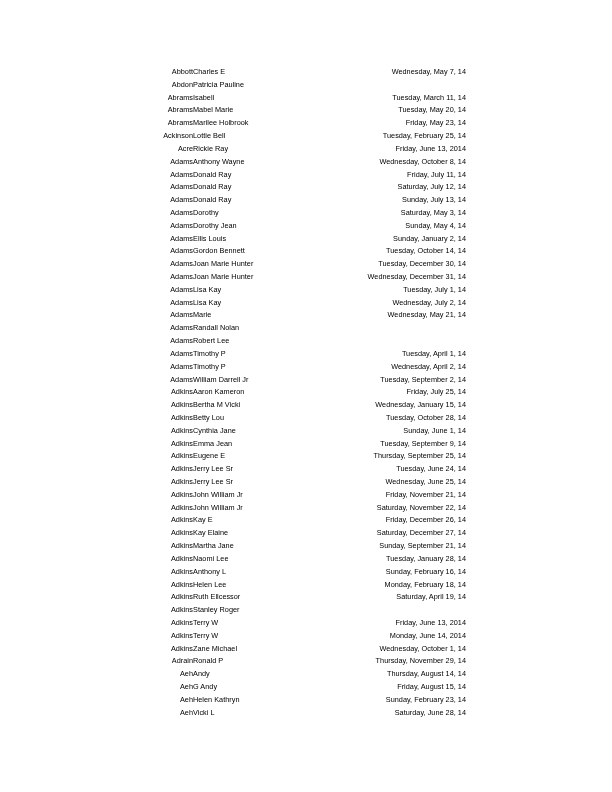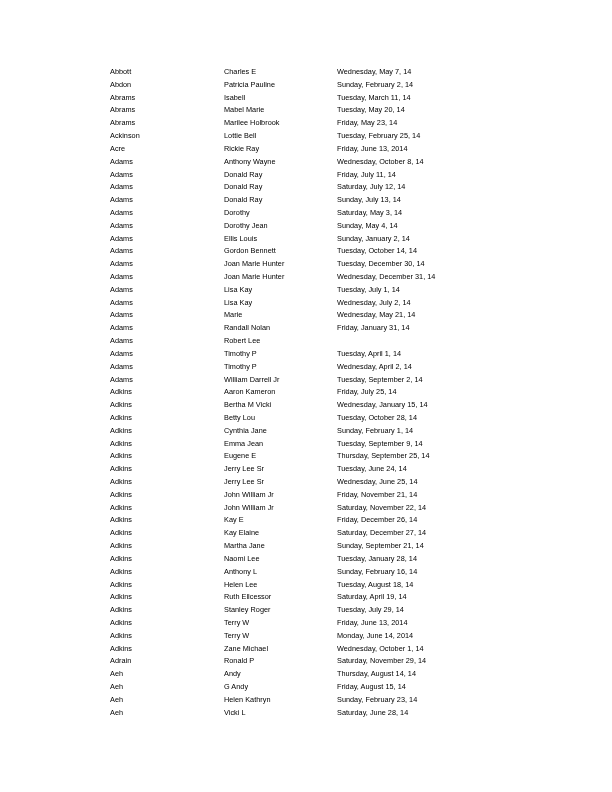--- a/index.html
+++ b/index.html
@@ -30,50 +30,48 @@
     line-height: 12.82px;
     white-space: nowrap;
   }
   .cell {
     font-size: 7.3px;
     letter-spacing: 0.02px;
   }
   .col-last {
     width: 83px;
     flex: 0 0 83px;
-    text-align: left;
+    text-align: right;
     overflow: hidden;
   }
   .col-first {
     width: 113px;
     flex: 0 0 113px;
     text-align: left;
     overflow: hidden;
-    margin-left: 31px;
   }
   .col-date {
     flex: 1 1 auto;
-    text-align: left;
+    text-align: right;
     padding-right: 0px;
   }
 </style>
 </head>
 <body>
 
 <div class="page">
   <div class="listing" id="listing">
       <div class="row">
         <span class="cell col-last">Abbott</span>
         <span class="cell col-first">Charles E</span>
         <span class="cell col-date">Wednesday, May 7, 14</span>
       </div>
       <div class="row">
         <span class="cell col-last">Abdon</span>
         <span class="cell col-first">Patricia Pauline</span>
-        <span class="cell col-date">Sunday, February 2, 14</span>
       </div>
       <div class="row">
         <span class="cell col-last">Abrams</span>
         <span class="cell col-first">Isabell</span>
         <span class="cell col-date">Tuesday, March 11, 14</span>
       </div>
       <div class="row">
         <span class="cell col-last">Abrams</span>
         <span class="cell col-first">Mabel Marie</span>
         <span class="cell col-date">Tuesday, May 20, 14</span>
@@ -154,21 +152,20 @@
         <span class="cell col-date">Wednesday, July 2, 14</span>
       </div>
       <div class="row">
         <span class="cell col-last">Adams</span>
         <span class="cell col-first">Marie</span>
         <span class="cell col-date">Wednesday, May 21, 14</span>
       </div>
       <div class="row">
         <span class="cell col-last">Adams</span>
         <span class="cell col-first">Randall Nolan</span>
-        <span class="cell col-date">Friday, January 31, 14</span>
       </div>
       <div class="row">
         <span class="cell col-last">Adams</span>
         <span class="cell col-first">Robert Lee</span>
       </div>
       <div class="row">
         <span class="cell col-last">Adams</span>
         <span class="cell col-first">Timothy P</span>
         <span class="cell col-date">Tuesday, April 1, 14</span>
       </div>
@@ -193,21 +190,21 @@
         <span class="cell col-date">Wednesday, January 15, 14</span>
       </div>
       <div class="row">
         <span class="cell col-last">Adkins</span>
         <span class="cell col-first">Betty Lou</span>
         <span class="cell col-date">Tuesday, October 28, 14</span>
       </div>
       <div class="row">
         <span class="cell col-last">Adkins</span>
         <span class="cell col-first">Cynthia Jane</span>
-        <span class="cell col-date">Sunday, February 1, 14</span>
+        <span class="cell col-date">Sunday, June 1, 14</span>
       </div>
       <div class="row">
         <span class="cell col-last">Adkins</span>
         <span class="cell col-first">Emma Jean</span>
         <span class="cell col-date">Tuesday, September 9, 14</span>
       </div>
       <div class="row">
         <span class="cell col-last">Adkins</span>
         <span class="cell col-first">Eugene E</span>
         <span class="cell col-date">Thursday, September 25, 14</span>
@@ -253,51 +250,50 @@
         <span class="cell col-date">Tuesday, January 28, 14</span>
       </div>
       <div class="row">
         <span class="cell col-last">Adkins</span>
         <span class="cell col-first">Anthony L</span>
         <span class="cell col-date">Sunday, February 16, 14</span>
       </div>
       <div class="row">
         <span class="cell col-last">Adkins</span>
         <span class="cell col-first">Helen Lee</span>
-        <span class="cell col-date">Tuesday, August 18, 14</span>
+        <span class="cell col-date">Monday, February 18, 14</span>
       </div>
       <div class="row">
         <span class="cell col-last">Adkins</span>
         <span class="cell col-first">Ruth Ellcessor</span>
         <span class="cell col-date">Saturday, April 19, 14</span>
       </div>
       <div class="row">
         <span class="cell col-last">Adkins</span>
         <span class="cell col-first">Stanley Roger</span>
-        <span class="cell col-date">Tuesday, July 29, 14</span>
       </div>
       <div class="row">
         <span class="cell col-last">Adkins</span>
         <span class="cell col-first">Terry W</span>
         <span class="cell col-date">Friday, June 13, 2014</span>
       </div>
       <div class="row">
         <span class="cell col-last">Adkins</span>
         <span class="cell col-first">Terry W</span>
         <span class="cell col-date">Monday, June 14, 2014</span>
       </div>
       <div class="row">
         <span class="cell col-last">Adkins</span>
         <span class="cell col-first">Zane Michael</span>
         <span class="cell col-date">Wednesday, October 1, 14</span>
       </div>
       <div class="row">
         <span class="cell col-last">Adrain</span>
         <span class="cell col-first">Ronald P</span>
-        <span class="cell col-date">Saturday, November 29, 14</span>
+        <span class="cell col-date">Thursday, November 29, 14</span>
       </div>
       <div class="row">
         <span class="cell col-last">Aeh</span>
         <span class="cell col-first">Andy</span>
         <span class="cell col-date">Thursday, August 14, 14</span>
       </div>
       <div class="row">
         <span class="cell col-last">Aeh</span>
         <span class="cell col-first">G Andy</span>
         <span class="cell col-date">Friday, August 15, 14</span>

